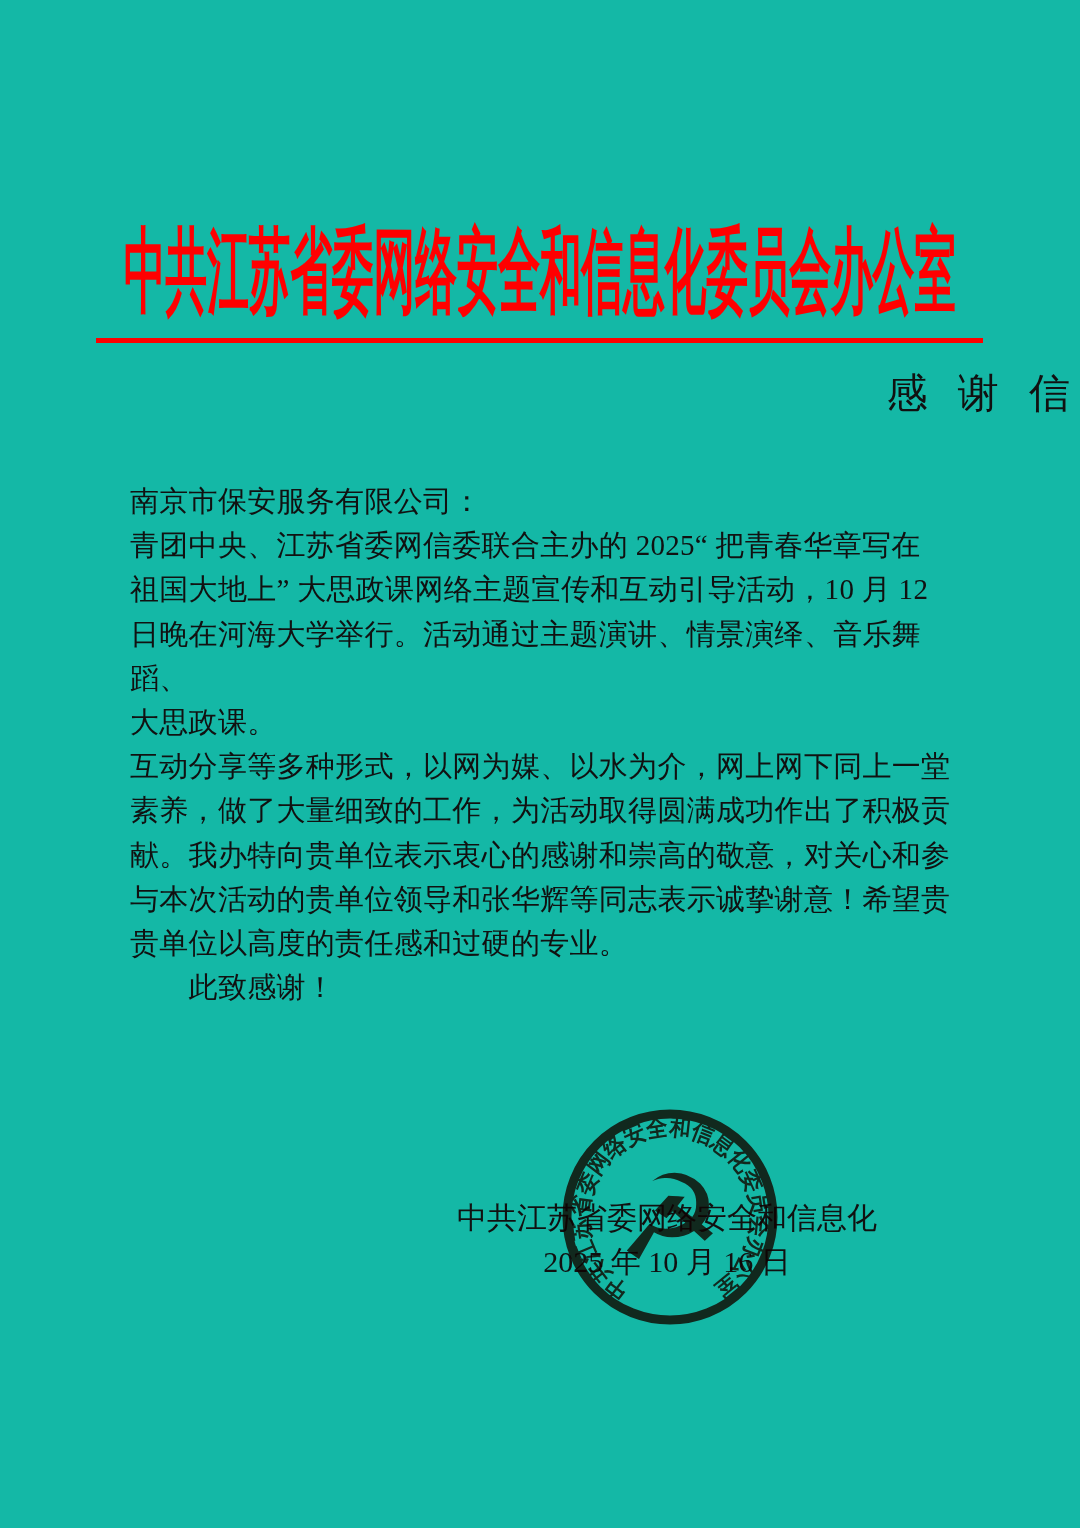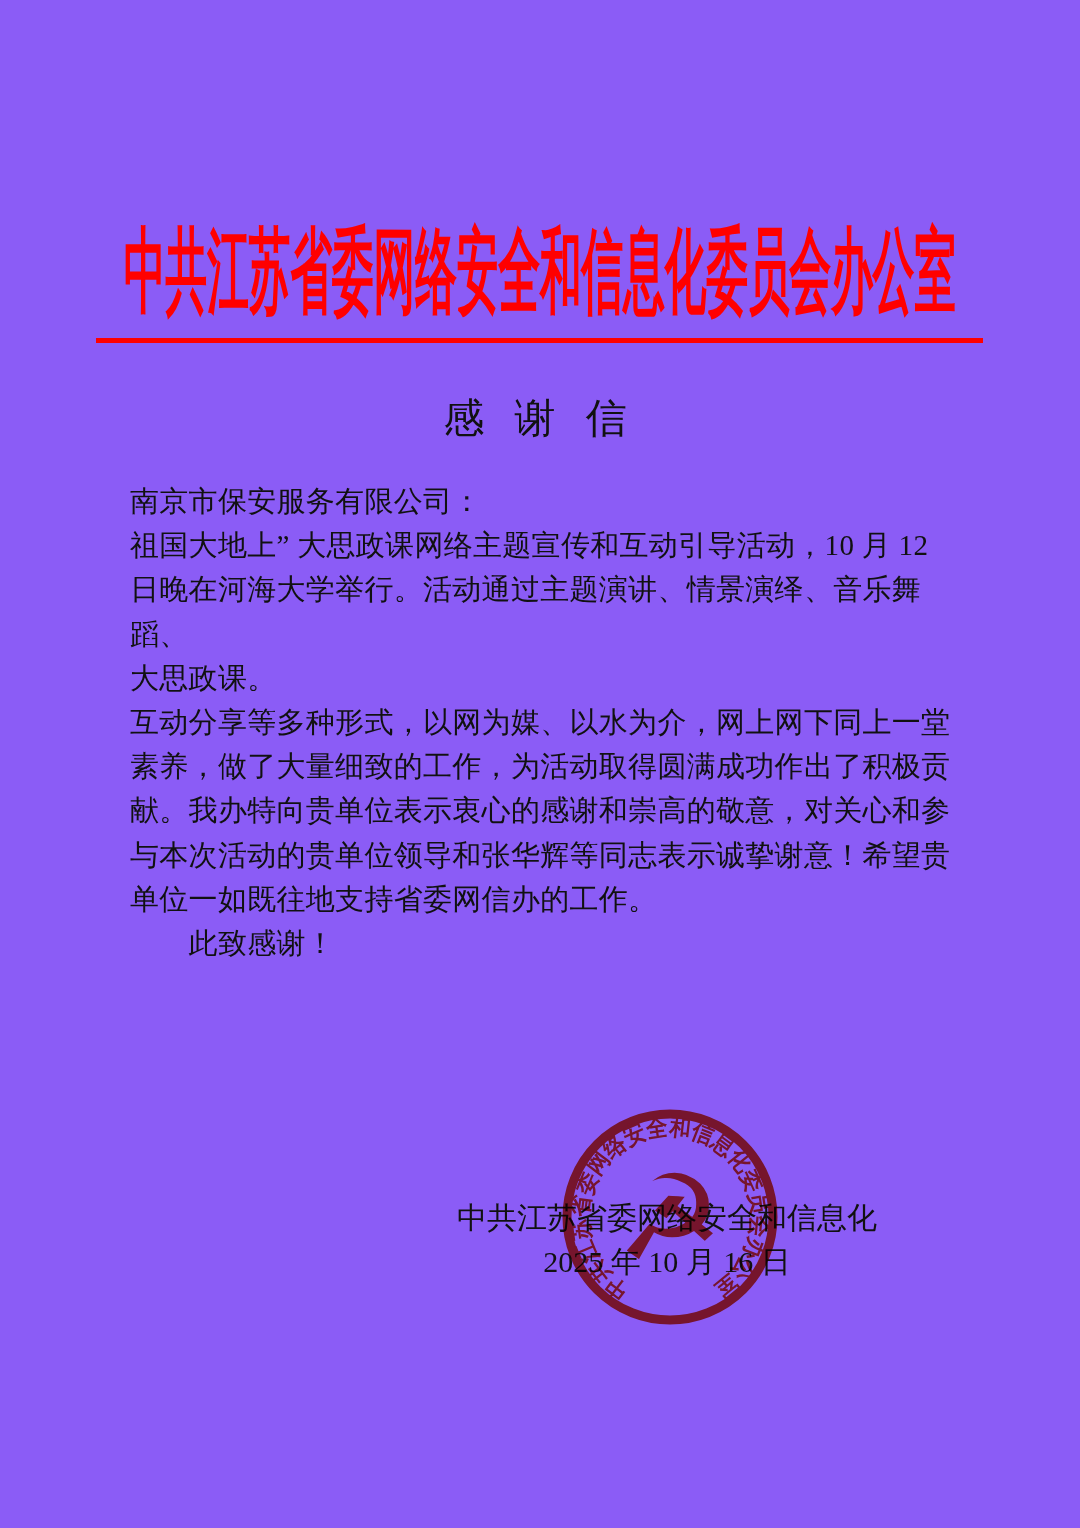--- a/index.html
+++ b/index.html
@@ -4,21 +4,21 @@
 <style>
   html, body {
     margin: 0;
     padding: 0;
     background: #ffffff;
   }
   .page {
     position: relative;
     width: 1080px;
     height: 1528px;
-    background: #8b5cf6;
+    background: #14b8a6;
     overflow: hidden;
     font-family: "Liberation Serif", "DejaVu Serif", serif;
     color: var(--ink, #111111);
   }
 
   
   .letterhead-svg {
     position: absolute;
     left: 0;
     top: 203px;
@@ -37,23 +37,23 @@
     top: 338px;
     width: 887px;
     height: 5px;
     background: var(--accent-red, #ff0000);
   }
 
   
   .doc-title {
     position: absolute;
     left: 0;
-    top: 391px;
+    top: 366px;
     width: 1080px;
-    text-align: center;
+    text-align: right;
     font-size: 41px;
     letter-spacing: 10px;
     color: var(--ink, #111111);
     white-space: pre;
   }
 
   
   .body-text {
     position: absolute;
     left: 130px;
@@ -116,28 +116,29 @@
   <svg class="letterhead-svg" viewBox="0 0 1080 125">
     <text x="540" y="100" text-anchor="middle" font-size="93" textLength="832" lengthAdjust="spacingAndGlyphs">中共江苏省委网络安全和信息化委员会办公室</text>
   </svg>
 
   <div class="letterhead-rule"></div>
 
   <div class="doc-title">感 谢 信</div>
 
   <div class="body-text">
     <div class="body-line">南京市保安服务有限公司：</div>
+    <div class="body-line">青团中央、江苏省委网信委联合主办的 2025“ 把青春华章写在</div>
     <div class="body-line">祖国大地上” 大思政课网络主题宣传和互动引导活动，10 月 12</div>
     <div class="body-line">日晚在河海大学举行。活动通过主题演讲、情景演绎、音乐舞蹈、</div>
     <div class="body-line">大思政课。</div>
     <div class="body-line">互动分享等多种形式，以网为媒、以水为介，网上网下同上一堂</div>
     <div class="body-line">素养，做了大量细致的工作，为活动取得圆满成功作出了积极贡</div>
     <div class="body-line">献。我办特向贵单位表示衷心的感谢和崇高的敬意，对关心和参</div>
     <div class="body-line">与本次活动的贵单位领导和张华辉等同志表示诚挚谢意！希望贵</div>
-    <div class="body-line">单位一如既往地支持省委网信办的工作。</div>
+    <div class="body-line">贵单位以高度的责任感和过硬的专业。</div>
     <div class="body-line">　　此致感谢！</div>
   </div>
 
   <div class="signature-block">
     <div>中共江苏省委网络安全和信息化</div>
     <div>2025 年 10 月 16 日</div>
   </div>
 
   <svg class="seal-svg" viewBox="0 0 236 236">
     <defs>

